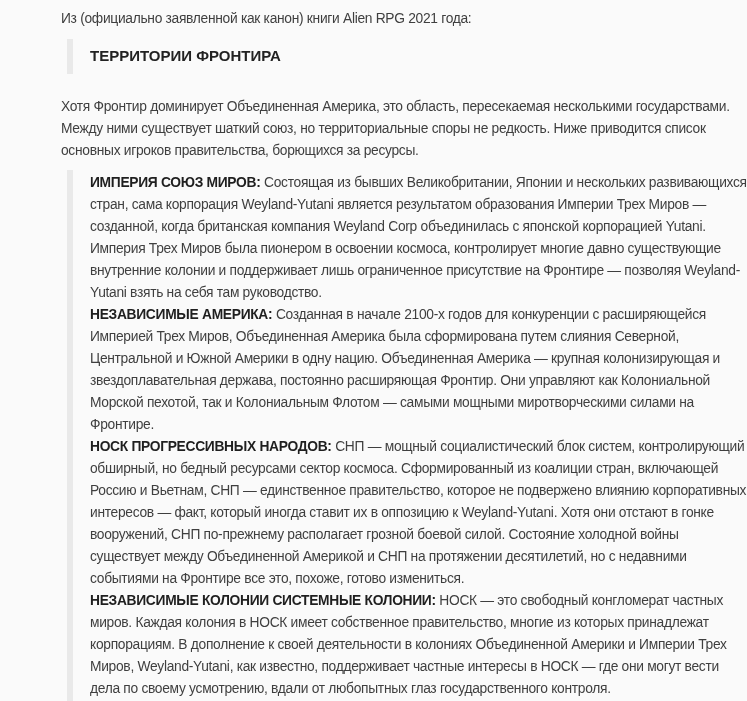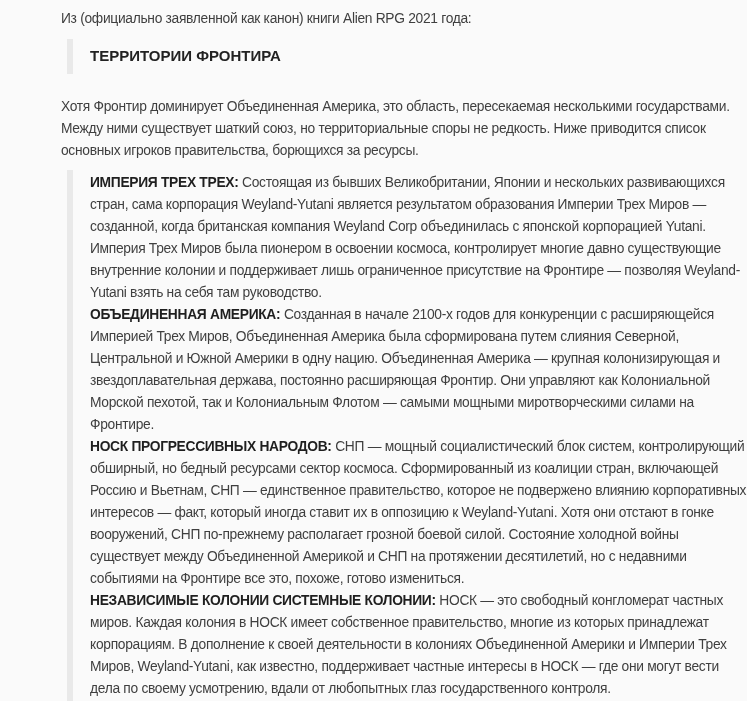--- a/index.html
+++ b/index.html
@@ -61,26 +61,26 @@
 
   <blockquote class="quote">
     <span class="section-heading">ТЕРРИТОРИИ ФРОНТИРА</span>
   </blockquote>
 
   <p class="intro">Хотя Фронтир доминирует Объединенная Америка, это область, пересекаемая несколькими государствами. Между ними существует шаткий союз, но территориальные споры не редкость. Ниже приводится список основных игроков правительства, борющихся за ресурсы.</p>
 
   <blockquote class="quote factions-quote">
 
     <p class="faction-para">
-      <strong class="faction-name">ИМПЕРИЯ ТРЕХ ТРЕХ:</strong>
+      <strong class="faction-name">ИМПЕРИЯ СОЮЗ МИРОВ:</strong>
       <span>Состоящая из бывших Великобритании, Японии и нескольких развивающихся стран, сама корпорация Weyland-Yutani является результатом образования Империи Трех Миров — созданной, когда британская компания Weyland Corp объединилась с японской корпорацией Yutani. Империя Трех Миров была пионером в освоении космоса, контролирует многие давно существующие внутренние колонии и поддерживает лишь ограниченное присутствие на Фронтире — позволяя Weyland-Yutani взять на себя там руководство.</span>
     </p>
 
     <p class="faction-para">
-      <strong class="faction-name">ОБЪЕДИНЕННАЯ АМЕРИКА:</strong>
+      <strong class="faction-name">НЕЗАВИСИМЫЕ АМЕРИКА:</strong>
       <span>Созданная в начале 2100-х годов для конкуренции с расширяющейся Империей Трех Миров, Объединенная Америка была сформирована путем слияния Северной, Центральной и Южной Америки в одну нацию. Объединенная Америка — крупная колонизирующая и звездоплавательная держава, постоянно расширяющая Фронтир. Они управляют как Колониальной Морской пехотой, так и Колониальным Флотом — самыми мощными миротворческими силами на Фронтире.</span>
     </p>
 
     <p class="faction-para">
       <strong class="faction-name">НОСК ПРОГРЕССИВНЫХ НАРОДОВ:</strong>
       <span>СНП — мощный социалистический блок систем, контролирующий обширный, но бедный ресурсами сектор космоса. Сформированный из коалиции стран, включающей Россию и Вьетнам, СНП — единственное правительство, которое не подвержено влиянию корпоративных интересов — факт, который иногда ставит их в оппозицию к Weyland-Yutani. Хотя они отстают в гонке вооружений, СНП по-прежнему располагает грозной боевой силой. Состояние холодной войны существует между Объединенной Америкой и СНП на протяжении десятилетий, но с недавними событиями на Фронтире все это, похоже, готово измениться.</span>
     </p>
 
     <p class="faction-para">
       <strong class="faction-name">НЕЗАВИСИМЫЕ КОЛОНИИ СИСТЕМНЫЕ КОЛОНИИ:</strong>

